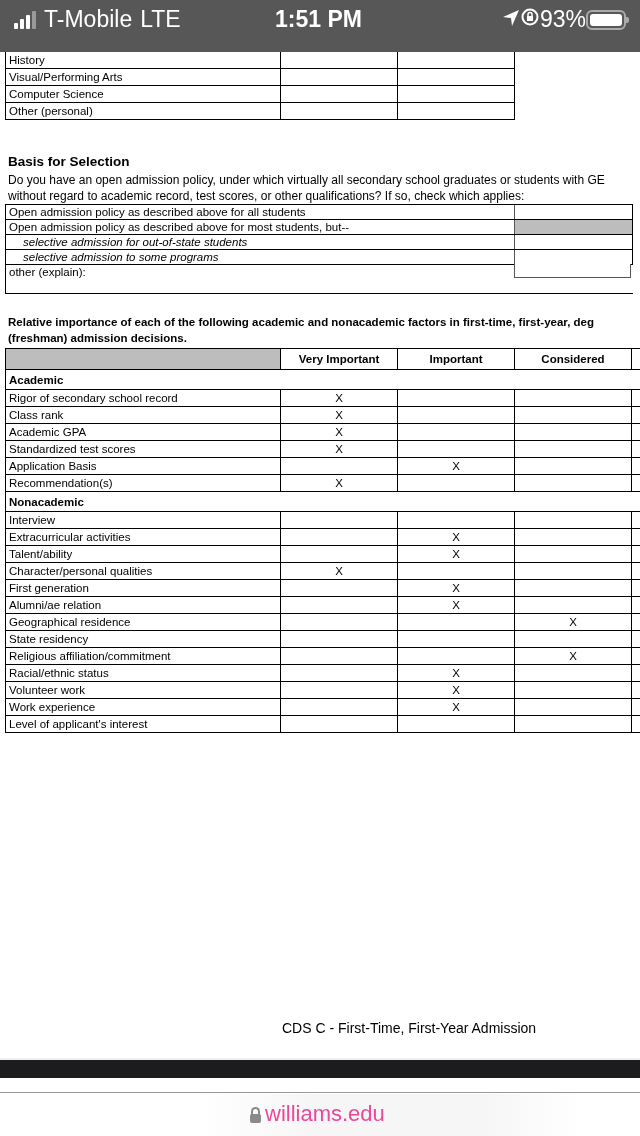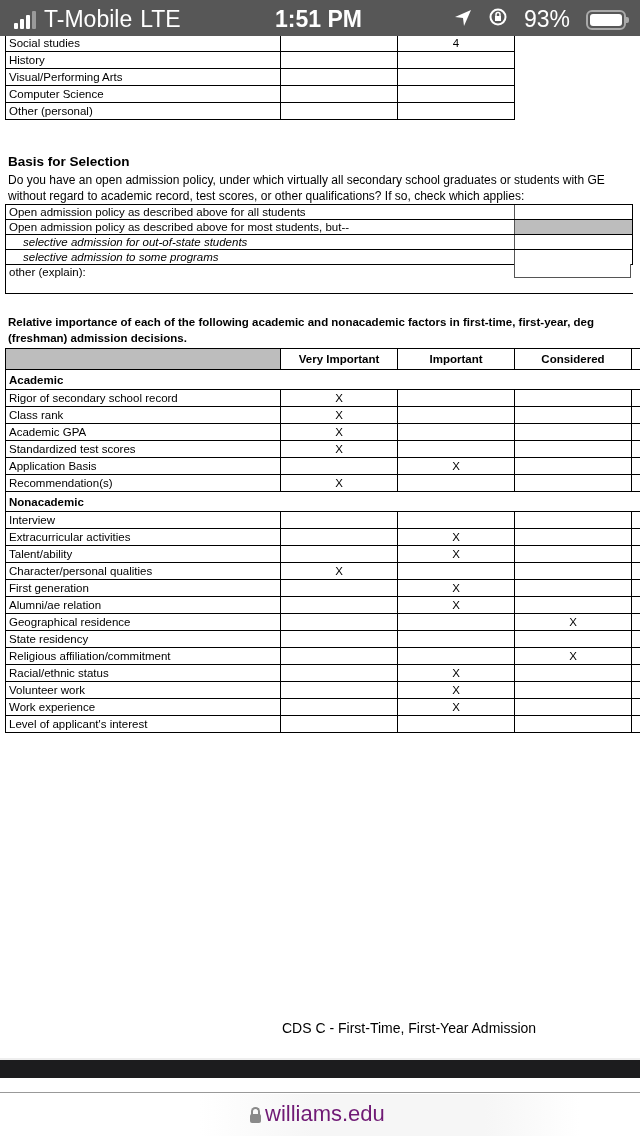--- a/index.html
+++ b/index.html
@@ -1,25 +1,25 @@
 <!DOCTYPE html>
 <html><head>
 <meta charset="utf-8">
 <style>
   * { box-sizing: border-box; margin: 0; padding: 0; }
   html, body { width: 640px; height: 1136px; overflow: hidden; background: #fff; }
   body { position: relative; font-family: "Liberation Sans", sans-serif; color: #000; }
 
-  .statusbar { position: absolute; left: 0; top: 0; width: 640px; height: 36px; background: #575757; color: #fff; z-index: 5; }
+  .statusbar { position: absolute; left: 0; top: 0; width: 640px; height: 52px; background: #575757; color: #fff; z-index: 5; }
   .sb-left { position: absolute; left: 14px; top: 6px; font-size: 23px; display: flex; align-items: center; }
   .signal { display: inline-flex; align-items: flex-end; gap: 2px; height: 18px; margin-right: 8px; }
   .signal span { width: 4px; background: #fff; border-radius: 1px; }
   .signal span.dim { background: #9a9a9a; }
   .sb-time { position: absolute; left: 275px; top: 6px; font-size: 23px; font-weight: bold; }
-  .sb-right { position: absolute; right: 14px; top: 6px; font-size: 23px; display: flex; align-items: center; gap: 16px; }
+  .sb-right { position: absolute; right: 14px; top: 6px; font-size: 23px; display: flex; align-items: center; gap: 0; }
   .battery { width: 40px; height: 20px; border: 2px solid #aaa; border-radius: 6px; padding: 2px; position: relative; }
   .battery .fill { width: 100%; height: 100%; background: #fff; border-radius: 3px; }
   .battery::after { content: ""; position: absolute; right: -5px; top: 5px; width: 3px; height: 6px; background: #aaa; border-radius: 0 2px 2px 0; }
 
   .doc { position: absolute; left: 0; top: 0; width: 640px; font-size: 11.5px; }
   table { border-collapse: collapse; position: absolute; table-layout: fixed; }
   td, th { border: 1px solid #000; height: 17px; padding: 0 3px; white-space: nowrap; overflow: hidden; font-weight: normal; }
   .center { text-align: center; }
 
   .t-top { left: 5px; top: 34px; width: 510px; }
@@ -42,21 +42,21 @@
   .t-fac { left: 5px; top: 348px; width: 660px; }
   .t-fac th { height: 21px; font-weight: bold; font-size: 11.5px; text-align: center; }
   .t-fac th.corner { background: #bdbdbd; }
   .t-fac td { height: 17px; }
   .t-fac tr.section td { font-weight: bold; height: 20px; border-left: 1px solid #000; }
 
   .footer-label { position: absolute; left: 282px; top: 1020px; font-size: 14px; }
   .dark-bar { position: absolute; left: 0; top: 1058px; width: 640px; height: 20px; background: #1c1c1e; border-top: 2px solid #eee; }
   .url-line { position: absolute; left: 0; top: 1092px; width: 640px; height: 1px; background: #999; }
   .urlbar { position: absolute; left: 200px; top: 1094px; width: 380px; height: 42px; background: linear-gradient(90deg, #fff 0%, #f6f6f6 30%, #f6f6f6 75%, #fff 100%); }
-  .url { position: absolute; left: 250px; top: 1101px; font-size: 22px; display: flex; align-items: center; color: #701a75; }
+  .url { position: absolute; left: 250px; top: 1101px; font-size: 22px; display: flex; align-items: center; color: #ec4899; }
   .lock { width: 11px; height: 16px; position: relative; margin-right: 4px; margin-top: 2px; }
   .lock::before { content: ""; position: absolute; left: 1px; top: 0; width: 9px; height: 9px; border: 2px solid #8a8a8a; border-radius: 5px 5px 0 0; border-bottom: none; box-sizing: border-box; }
   .lock::after { content: ""; position: absolute; left: 0; top: 7px; width: 11px; height: 9px; background: #8a8a8a; border-radius: 2px; }
 </style>
 </head>
 <body>
 
 <div class="doc">
 
   <table class="t-top">

